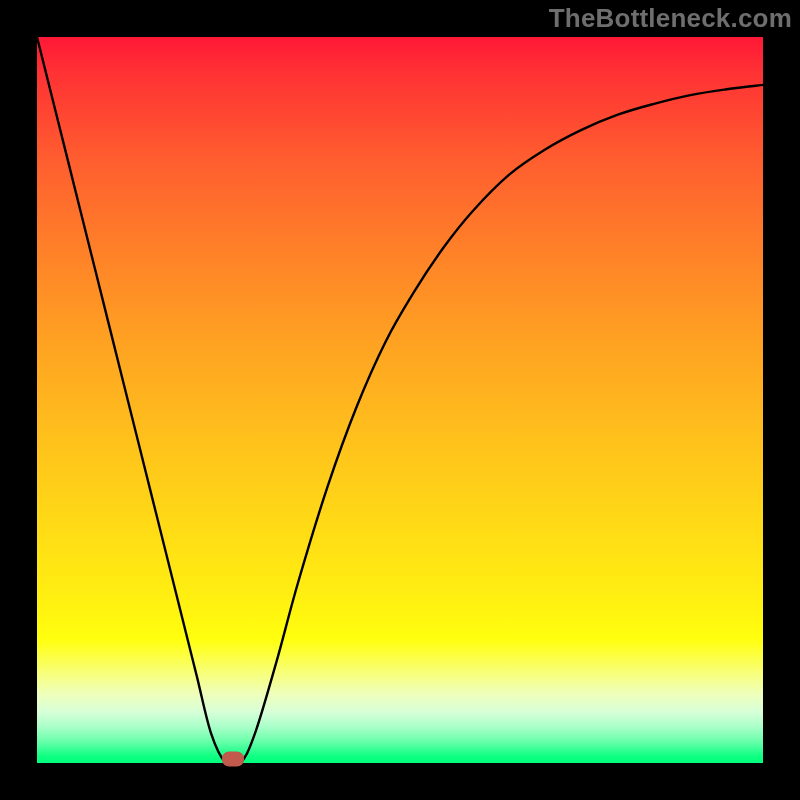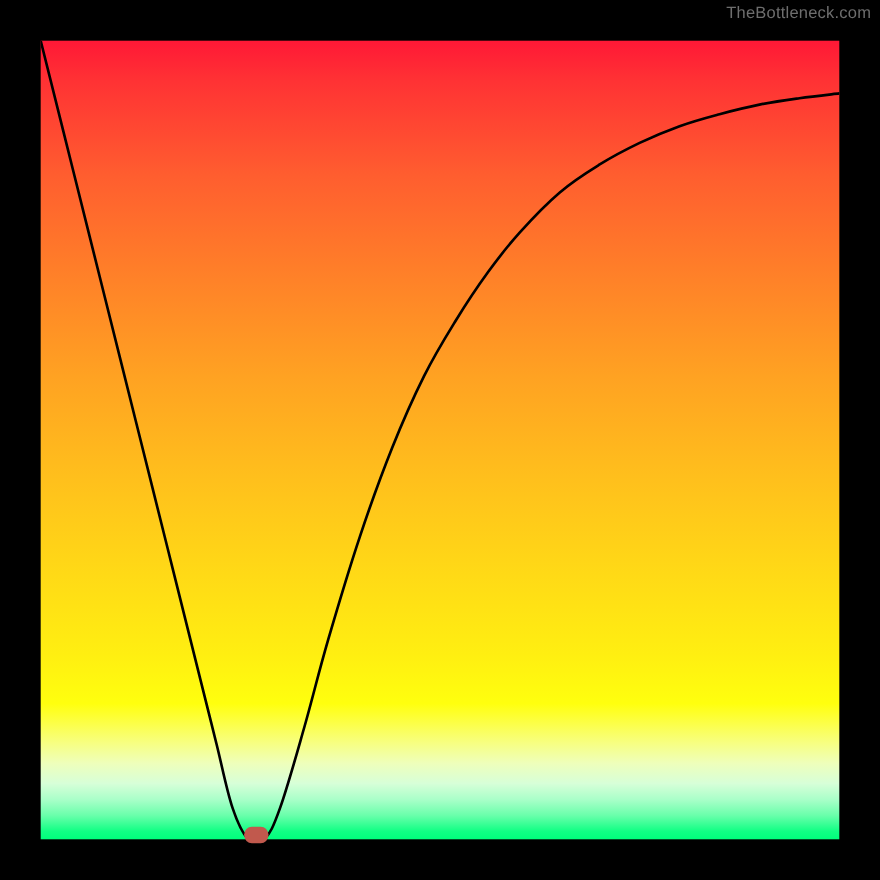--- a/index.html
+++ b/index.html
@@ -55,22 +55,22 @@
     height: 15px;
     background: #c1594d;
     border-radius: 7px;
     transform: translate(-50%, -50%);
   }
   .watermark {
     position: absolute;
     top: 3px;
     right: 8px;
     color: #6e6e6e;
-    font-size: 15px;
-    font-weight: 400;
+    font-size: 26px;
+    font-weight: 700;
     letter-spacing: 0.2px;
     z-index: 5;
   }
 </style>
 </head>
 <body>
 
 <div class="watermark">TheBottleneck.com</div>
 
 <div class="frame">

